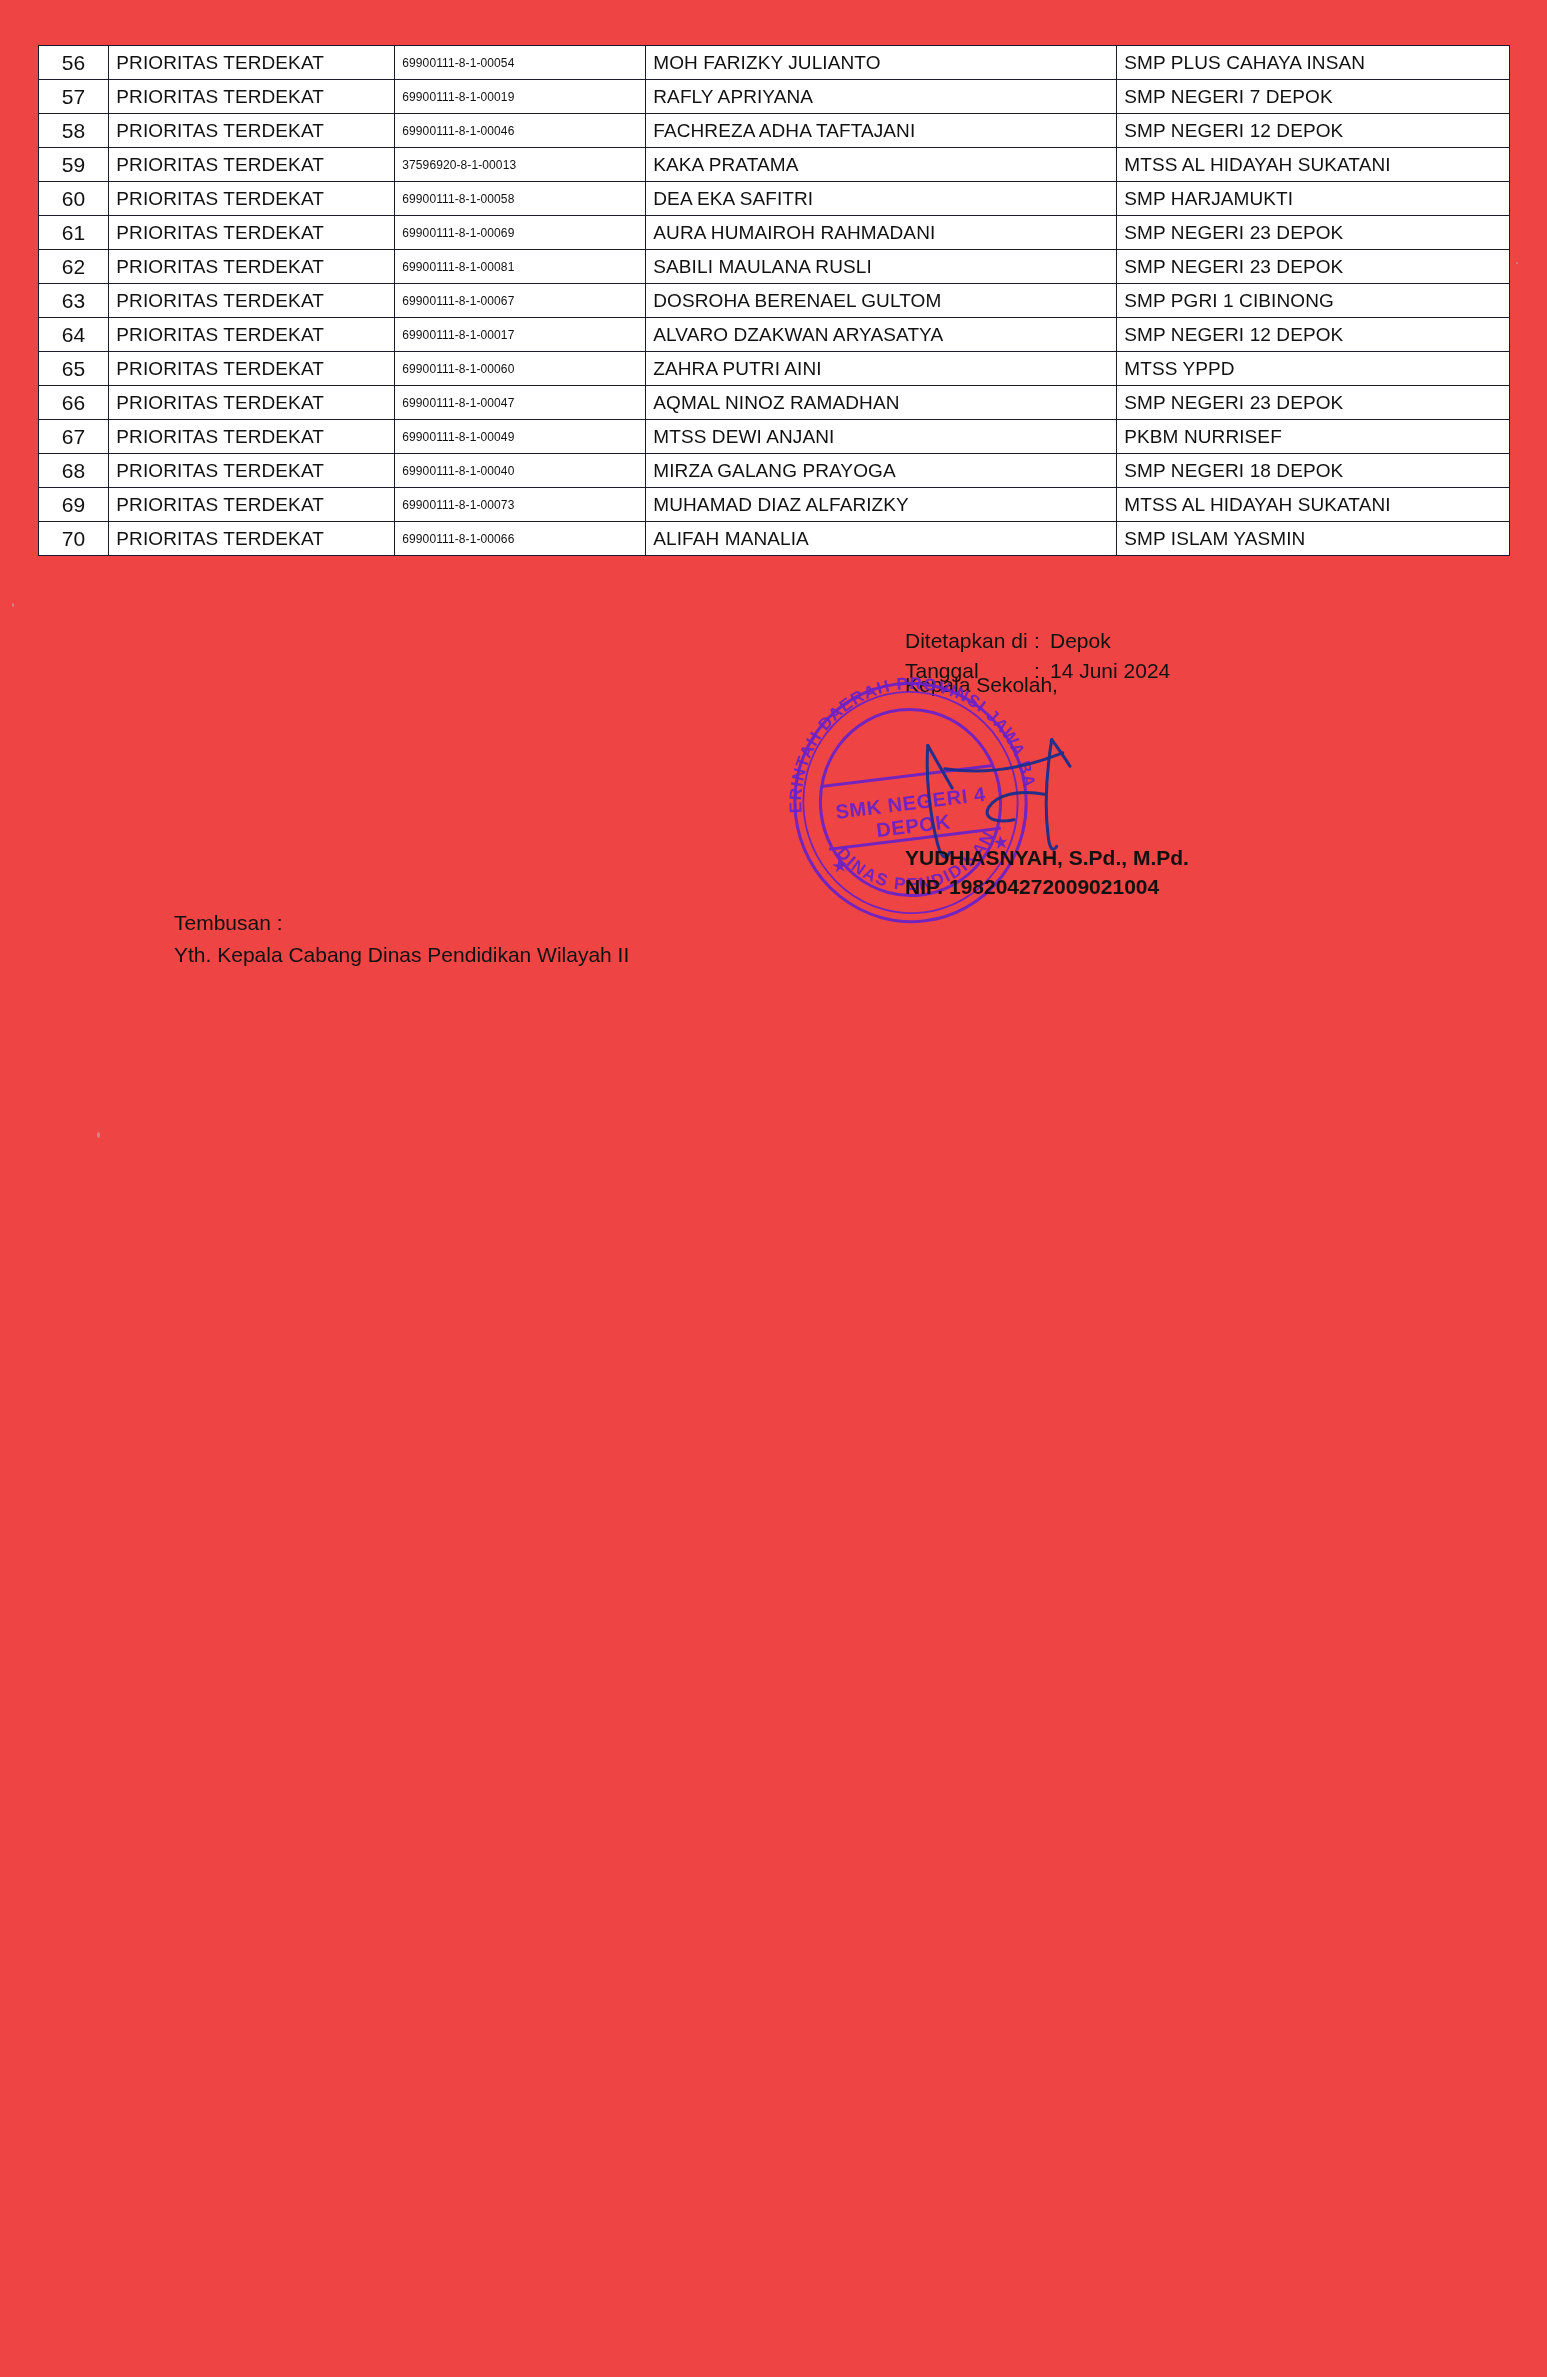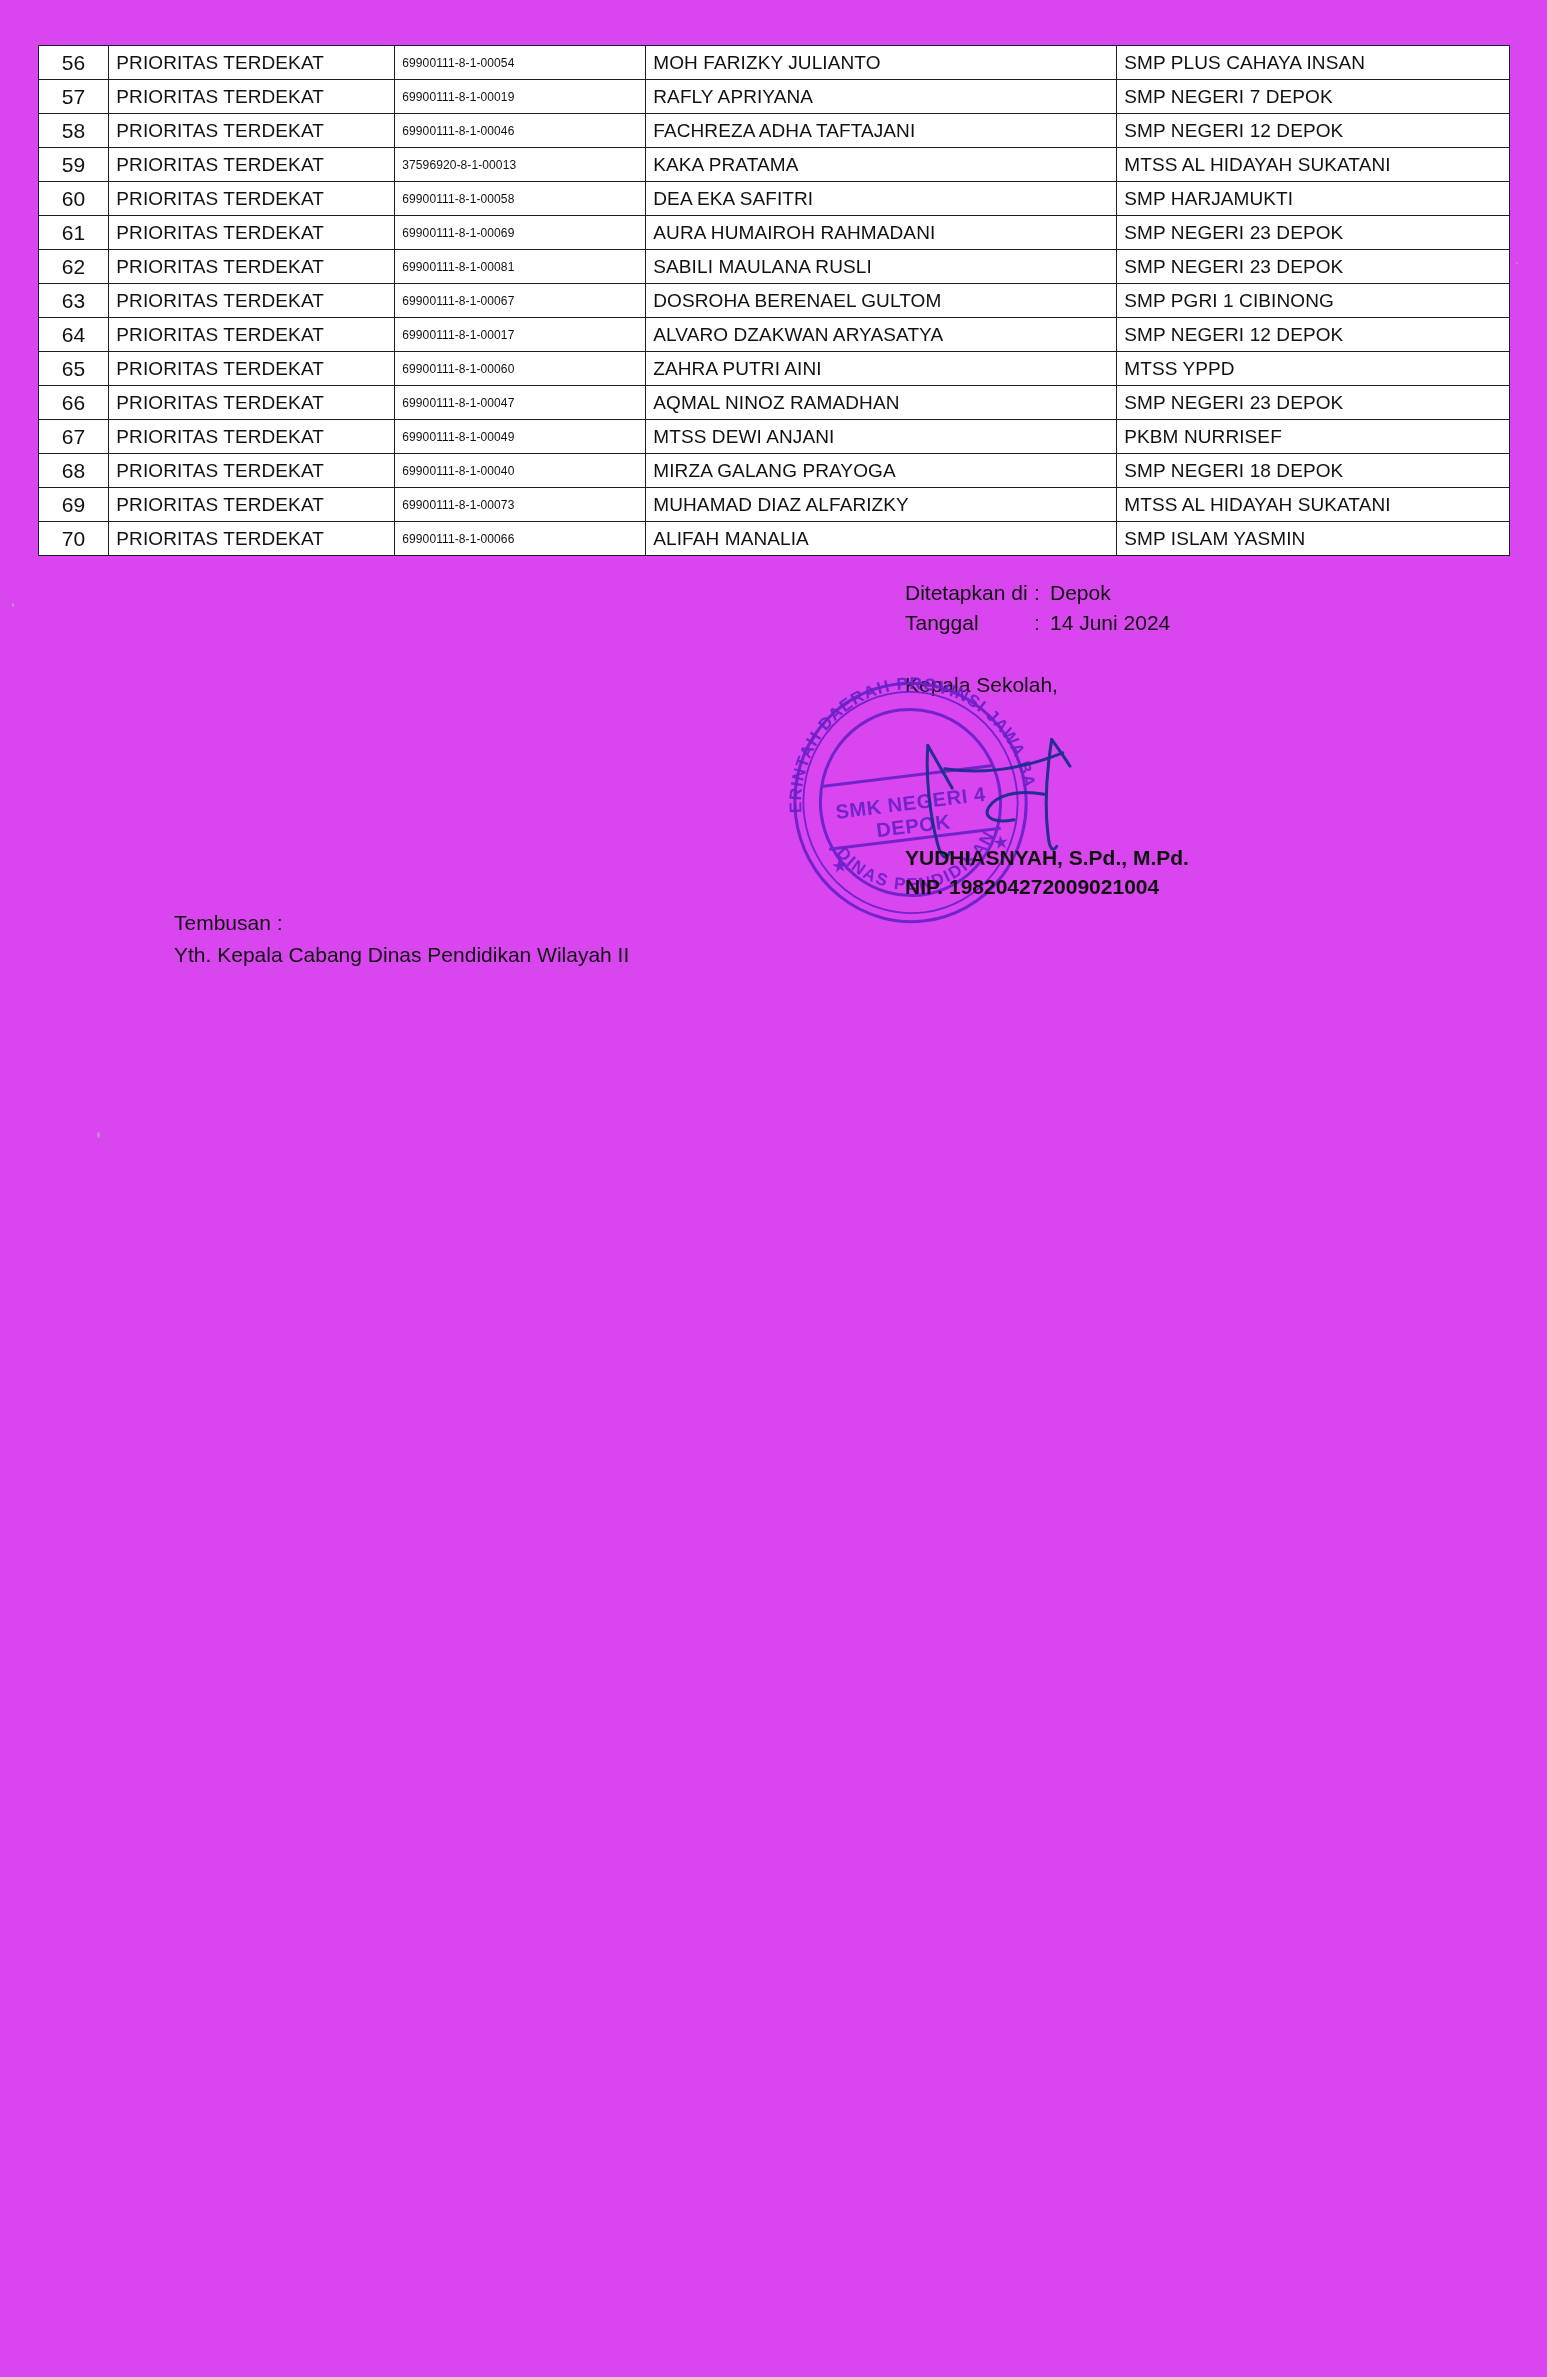--- a/index.html
+++ b/index.html
@@ -13,21 +13,21 @@
     position: relative;
     font-family: "Liberation Sans", sans-serif;
     color: #111111;
     overflow: hidden;
   }
 
   
   #page {
     position: absolute;
     inset: 0;
-    background: #d946ef;
+    background: #ef4444;
   }
 
   
   #roster-table {
     position: absolute;
     left: 38px;
     top: 45px;
     width: 1471px;
     border-collapse: collapse;
     table-layout: fixed;
@@ -56,21 +56,21 @@
   }
   td.cell-jalur { text-align: left; padding-left: 13.4px; }
   td.cell-reg   { text-align: left; padding-left: 9.7px; font-size: 12px; }
   td.cell-nama  { text-align: left; padding-left: 9.7px; margin-left: 36px; }
   td.cell-asal  { text-align: left; padding-left: 11px; }
 
   
   #signature-block {
     position: absolute;
     left: 905px;
-    top: 578px;
+    top: 626px;
     width: 548px;
     font-size: 21px;
     line-height: 30px;
   }
   .sig-line {
     display: flex;
     white-space: nowrap;
   }
   .sig-label { width: 129px; display: inline-block; }
   .sig-colon { width: 16px; display: inline-block; }

